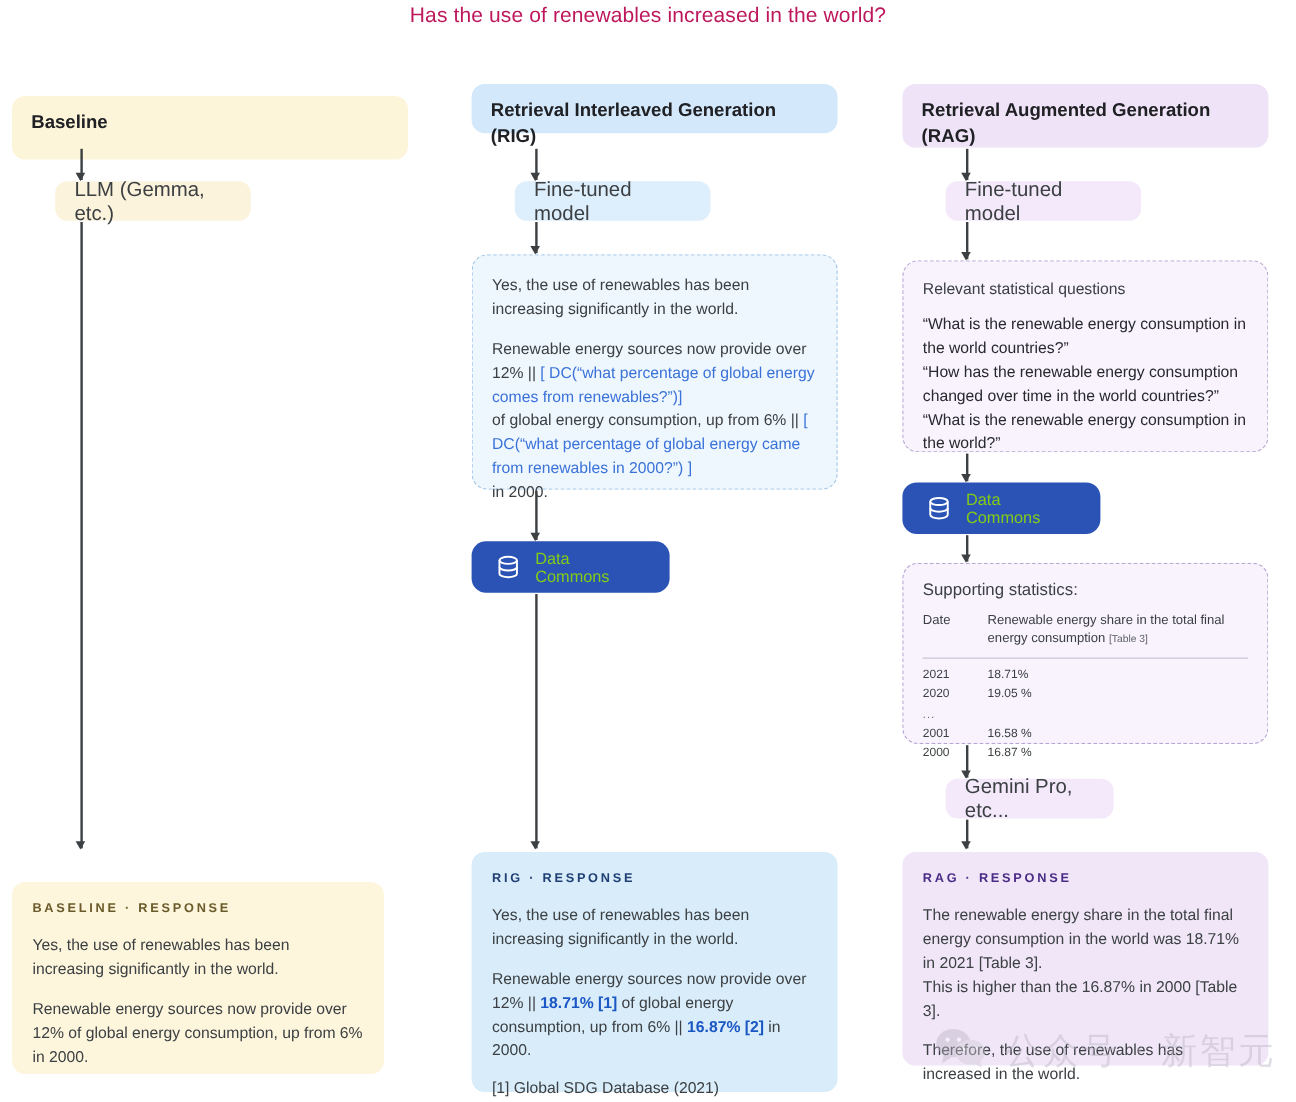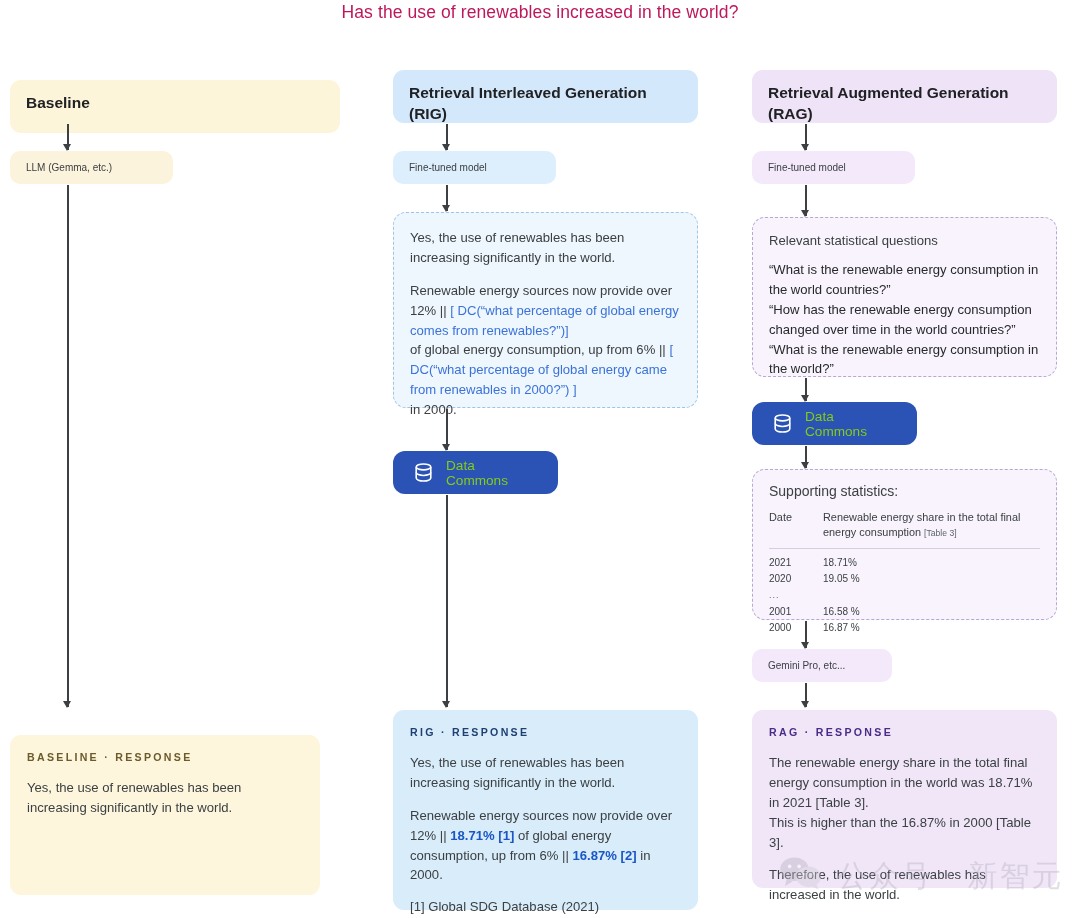--- a/index.html
+++ b/index.html
@@ -28,22 +28,23 @@
     padding: 13px 16px 0 16px;
     font-size: 15.5px;
     line-height: 1.33;
     color: #202124;
     font-weight: 600;
   }
   .pill-box {
     border-radius: 10px;
     padding: 0 16px;
     display: flex; align-items: center;
-    font-size: 10px;
+    font-size: 17px;
     color: #3c4043;
+    margin-left: 36px;
   }
   .dashed-box {
     border: 1.4px dashed #a9b4d6;
     border-radius: 13px;
     padding: 15px 16px;
   }
   .resp-box {
     border-radius: 11px;
     padding: 16px 17px;
   }
@@ -166,24 +167,25 @@
 
   <div class="arrow" style="left:67px; top:185px; height:522px; width:2px;">
     <div class="shaft"></div>
       <div class="head"></div>
   </div>
 
   <div class="abs resp-box c-base-resp" style="left:10px; top:735px; width:310px; height:160px;">
     <div class="resp-label lbl-base">BASELINE · RESPONSE</div>
     <div class="body-text">
       <p>Yes, the use of renewables has been increasing significantly in the world.</p>
-    </div>
-  </div>
-
-  <div class="abs header-box c-rig-head" style="left:393px; top:70px; width:305px; height:53px;">
+      <p>Renewable energy sources now provide over 12% of global energy consumption, up from 6%  in 2000.</p>
+    </div>
+  </div>
+
+  <div class="abs header-box c-rig-head" style="left:393px; top:70px; width:305px; height:41px;">
     <span>Retrieval Interleaved Generation (RIG)</span>
   </div>
 
   <div class="arrow" style="left:446px; top:124px; height:26px; width:2px;">
     <div class="shaft"></div>
       <div class="head"></div>
   </div>
 
   <div class="abs pill-box c-rig-soft" style="left:393px; top:151px; width:163px; height:33px;">
     <span>Fine-tuned model</span>

